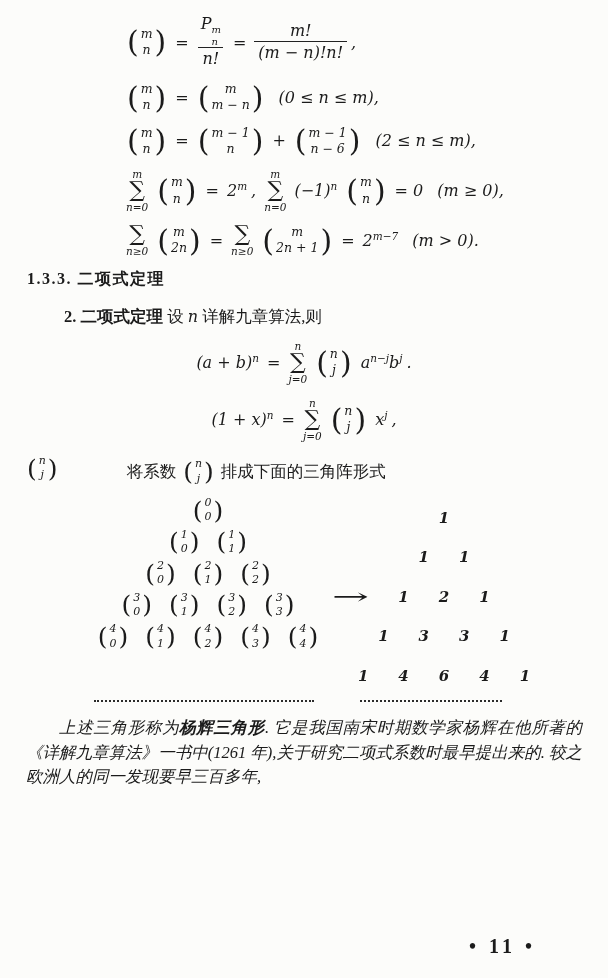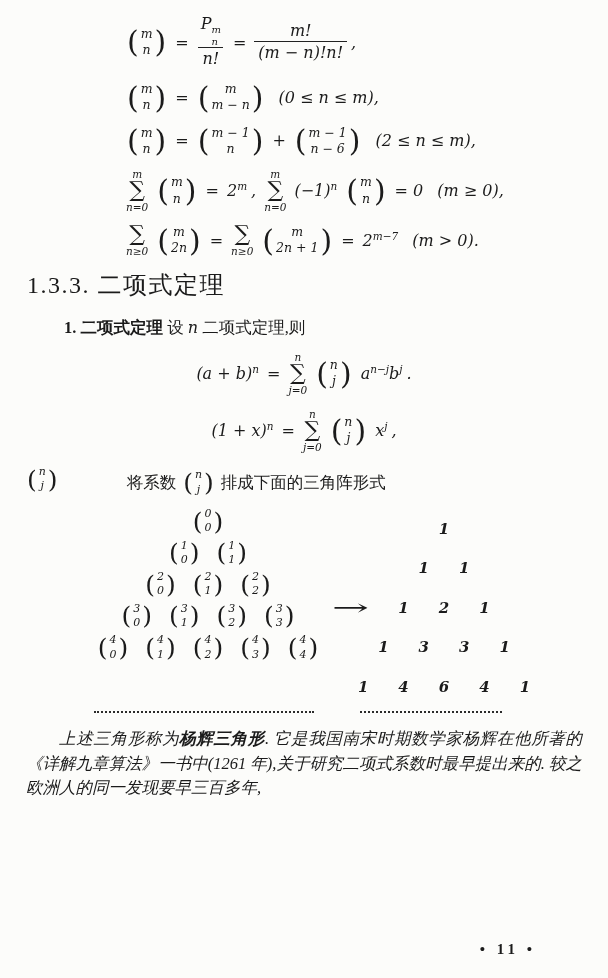--- a/index.html
+++ b/index.html
@@ -21,21 +21,21 @@
   .frac{display:inline-flex;flex-direction:column;align-items:center;line-height:1.25;}
   .frac .den{border-top:1.4px solid #222;padding:1px 4px;}
   .frac .num{padding:0 4px;}
   .pw{white-space:nowrap;}
   sup,sub{font-size:10.5px;}
   .ss{display:inline-flex;flex-direction:column;font-size:10px;line-height:1.15;vertical-align:-4px;}
   .cond{margin-left:6px;}
   .tail{margin-left:-4px;}
   
   .cn{font-size:16.5px;}
-  .heading{margin:12px 0 13px 27px;font-size:24px;font-weight:400;letter-spacing:1.5px;}
+  .heading{margin:12px 0 13px 27px;font-size:16px;font-weight:700;letter-spacing:1.5px;}
   .bold{font-weight:700;}
   .sub-line{margin:16px 0 0 64px;}
   .inline-row{display:inline-flex;align-items:center;gap:6px;}
   
   .math-top{margin:14px 0 0 126px;display:flex;flex-direction:column;gap:11px;}
   .f-display{margin-top:12px;}
   .special-label{margin:14px 0 0 26px;}
   .coeff-line{margin:12px 0 0 26px;}
   .arrange-line{margin:14px 16px 0 64px;}
   
@@ -46,21 +46,21 @@
          display:inline-block;transform:scaleX(2.0);transform-origin:left center;}
   .tri-right{position:absolute;left:366px;top:2px;width:156px;display:flex;flex-direction:column;}
   .p-row{display:flex;justify-content:center;gap:30px;height:39.5px;align-items:center;
          font-family:"DejaVu Serif",serif;font-weight:700;font-size:15px;}
   .dots-row{display:flex;margin:4px 0 0 94px;gap:46px;}
   .dotted{border-top:2.5px dotted #2b2b2b;height:0;}
   .d1{width:220px;}
   .d2{width:142px;}
   
   .para{margin:14px 26px 0 26px;text-indent:2em;text-align:justify;line-height:1.5;font-size:16.5px;font-style:italic;}
-  .footer{position:absolute;right:72px;bottom:20px;font-weight:700;font-size:15px;letter-spacing:4px;}
+  .footer{position:absolute;right:72px;bottom:20px;font-weight:700;font-size:20px;letter-spacing:4px;}
 </style>
 </head>
 <body>
 
 <div class="page">
 
   
   <div class="math-top math">
 
     <div class="fline">
@@ -204,24 +204,24 @@
       <span class="pw"><span>2</span><sup>m−7</sup></span>
       <span class="cond">(m &gt; 0).</span>
     </div>
   </div>
 
   
   <div class="heading cn">1.3.3. 二项式定理</div>
 
   
   <div class="sub-line cn">
-    <span class="bold">1. 二项式定理</span>
+    <span class="bold">2. 二项式定理</span>
     <span>设</span>
     <span class="math">n</span>
-    <span>二项式定理,则</span>
+    <span>详解九章算法,则</span>
   </div>
 
   
   <div class="fline center math f-display">
     <span class="pw"><span>(a + b)</span><sup>n</sup></span>
     <span class="tok">=</span>
     <span class="msum">
         <span class="lim">n</span>
         <span class="sg">∑</span>
         <span class="lim">j=0</span>

